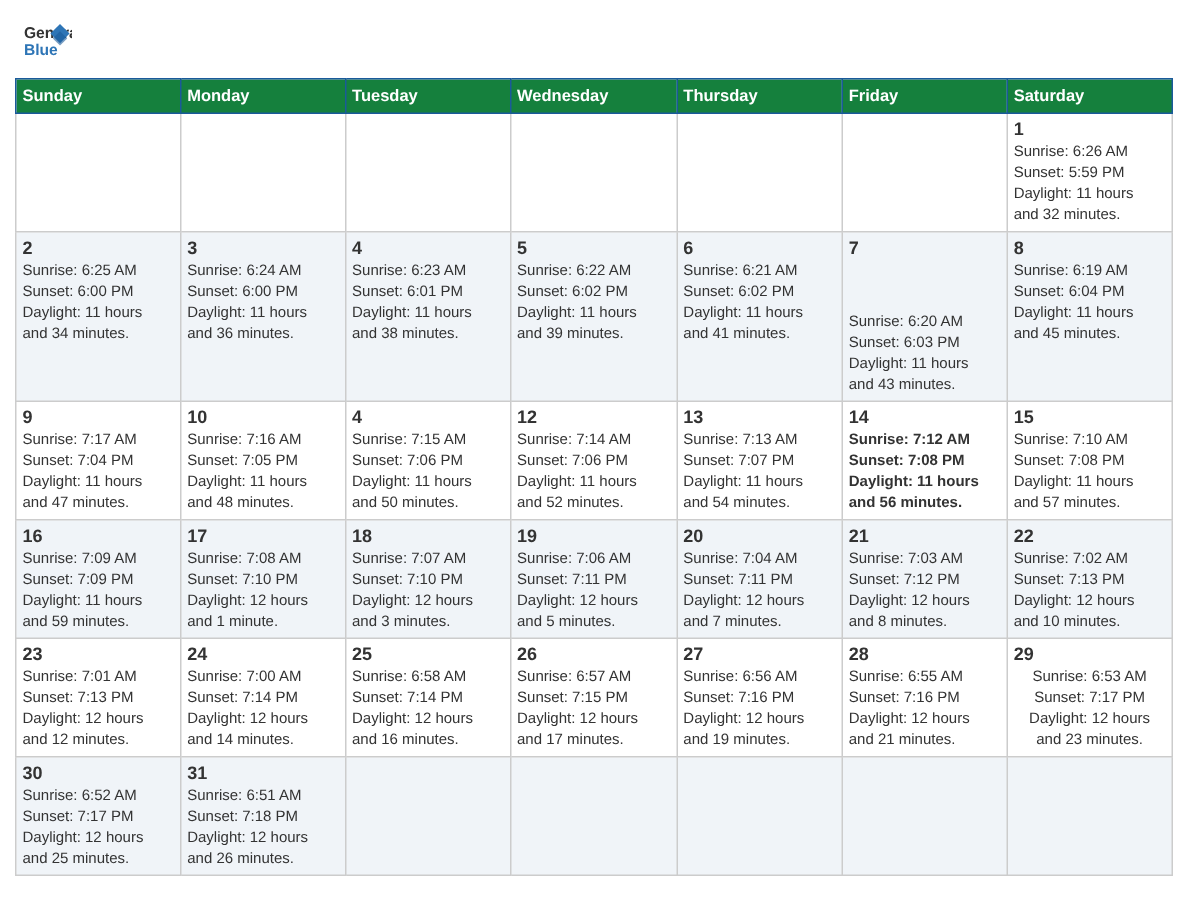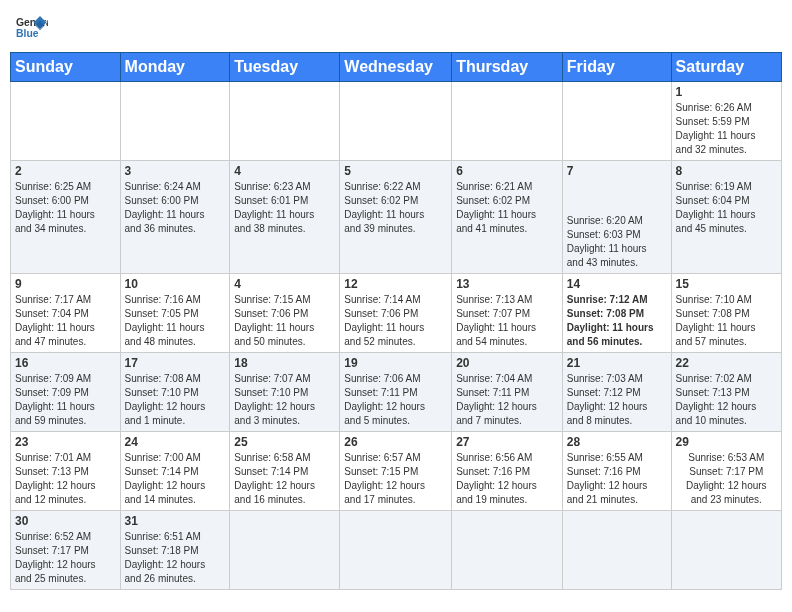--- a/index.html
+++ b/index.html
@@ -38,23 +38,23 @@
     .location-title {
       font-size: 14px;
       color: #555;
     }
     .calendar {
       width: 100%;
       border-collapse: collapse;
       border: 1px solid #ccc;
     }
     .calendar th {
-      background-color: #3b82f6;
+      background-color: #15803d;
       color: #fff;
-      font-size: 16px;
+      font-size: 11px;
       font-weight: bold;
       padding: 5px 4px;
       text-align: left;
       border: 1px solid #1a5a9a;
     }
     .calendar td {
       vertical-align: top;
       border: 1px solid #ccc;
       padding: 3px 4px;
       font-size: 9.5px;

